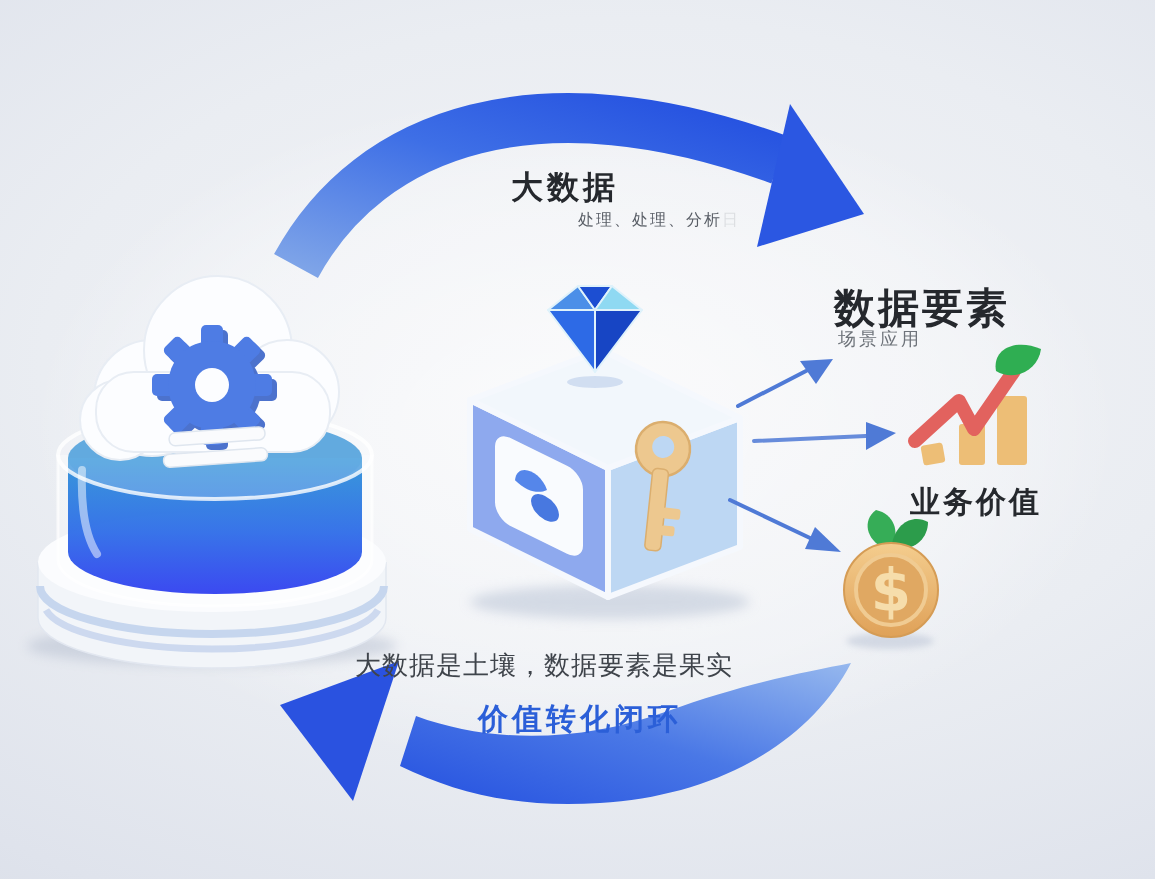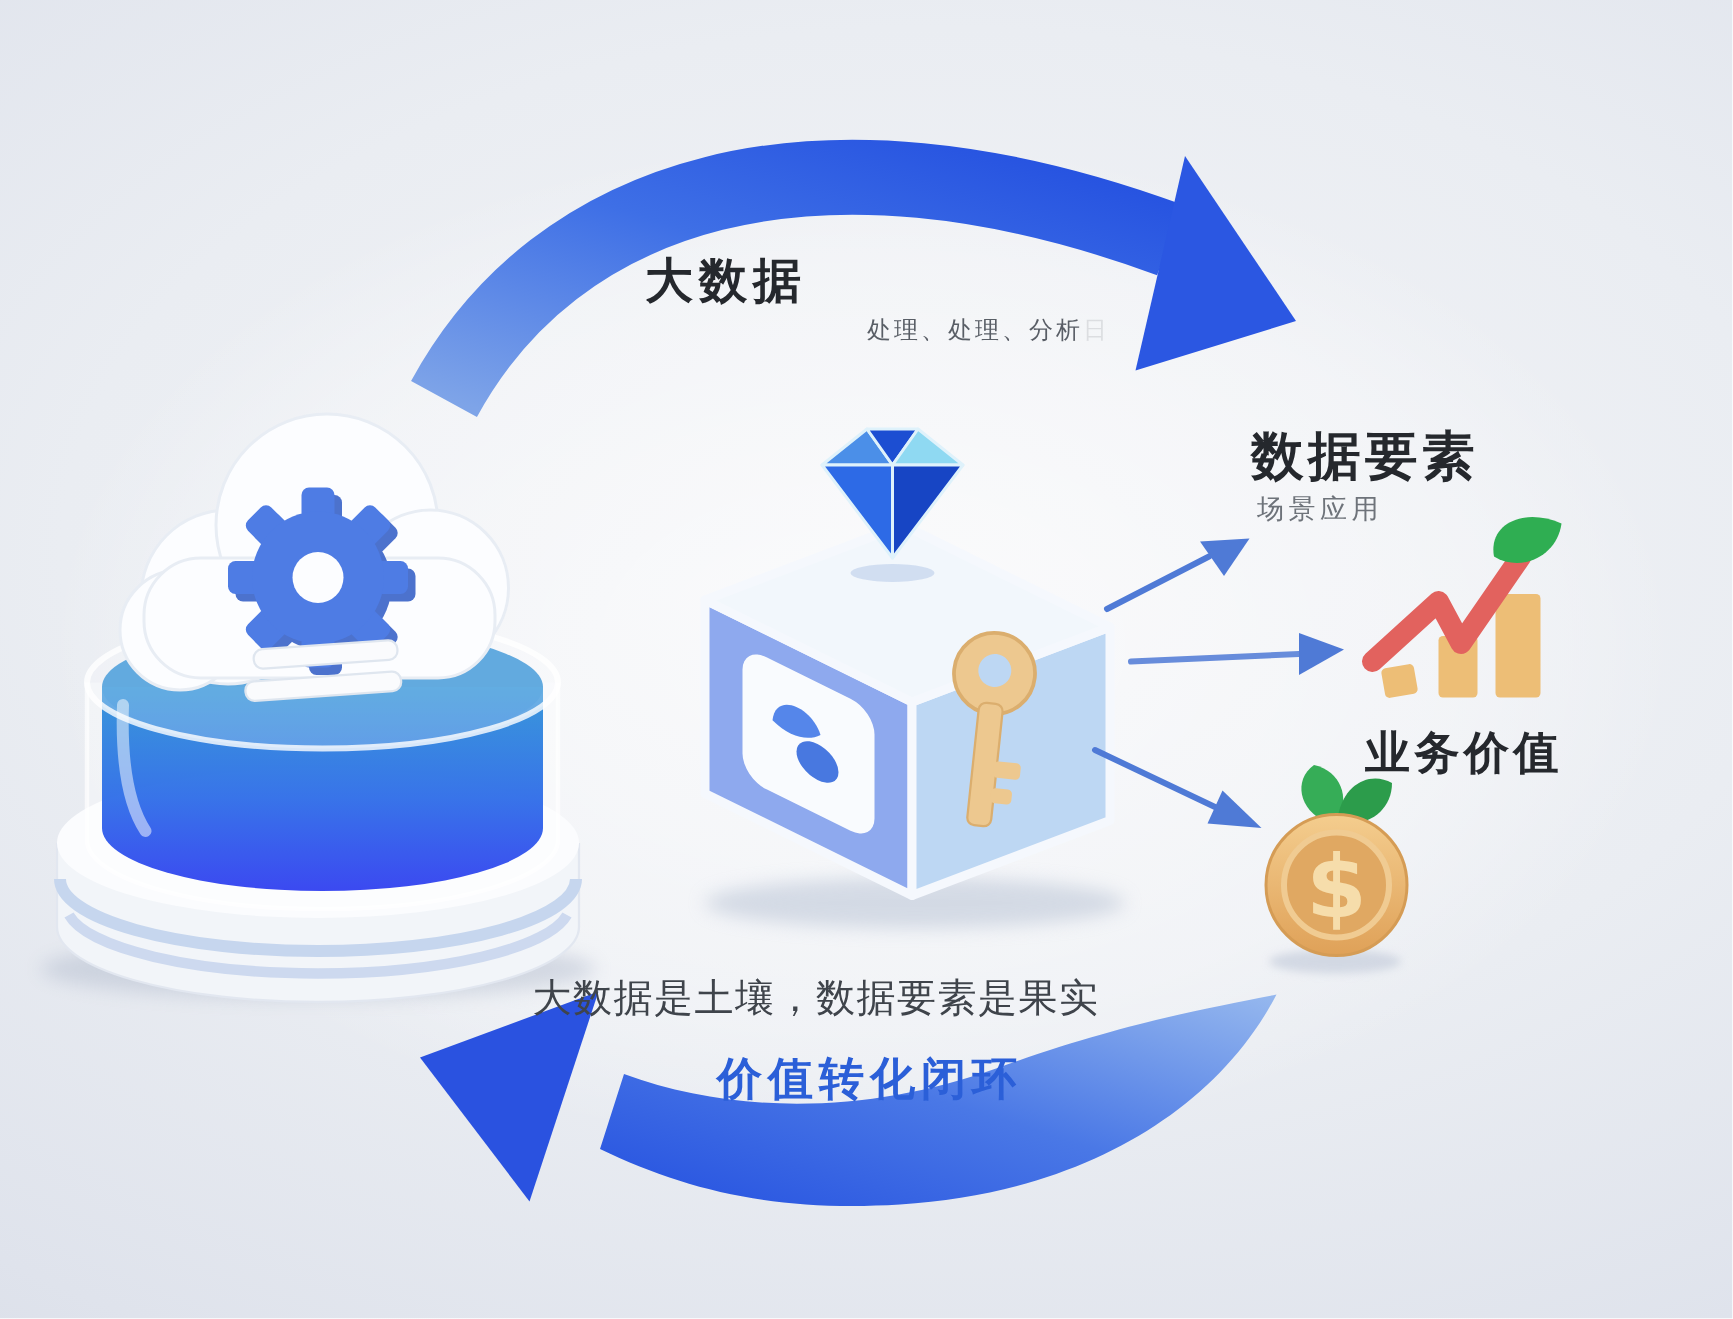--- a/index.html
+++ b/index.html
@@ -3,24 +3,24 @@
 <meta charset="utf-8">
 <style>
   html,body{margin:0;padding:0;}
   body{font-family:"DejaVu Sans","Liberation Sans",sans-serif;}
   .stage{
     position:relative;width:1155px;height:879px;overflow:hidden;
     background:radial-gradient(120% 95% at 54% 42%, #f3f4f7 0%, #eaedf2 42%, #dfe3ec 72%, #d2d7e2 100%);
   }
   .stage svg{position:absolute;left:0;top:0;}
   .txt{position:absolute;white-space:nowrap;}
-  .t-top-title{left:430px;top:166px;width:270px;font-size:32px;font-weight:700;color:#25282d;letter-spacing:4px;}
+  .t-top-title{left:430px;top:166px;width:270px;text-align:center;font-size:32px;font-weight:700;color:#25282d;letter-spacing:4px;}
   .t-top-sub{left:390px;top:210px;width:350px;text-align:right;font-size:16px;color:#595e66;letter-spacing:2px;}
   .ghost{opacity:.15;}
-  .t-de-title{left:834px;top:281px;font-size:35px;font-weight:700;color:#25282d;letter-spacing:3px;}
+  .t-de-title{left:834px;top:281px;font-size:41px;font-weight:700;color:#25282d;letter-spacing:3px;}
   .t-de-sub{left:838px;top:327px;font-size:18px;color:#6e737a;letter-spacing:3px;}
   .t-bv{left:910px;top:482px;font-size:30px;font-weight:700;color:#25282d;letter-spacing:3px;}
   .t-b1{left:355px;top:648px;width:450px;text-align:left;font-size:26px;color:#3f444b;letter-spacing:1px;}
   .t-b2{left:400px;top:699px;width:360px;text-align:center;font-size:30px;font-weight:700;color:#2b5fd8;letter-spacing:4px;}
   .t-wm{left:862px;top:805px;font-size:33px;font-weight:700;color:#fafbfd;
         text-shadow:2px 3px 4px rgba(122,130,145,.9), -1px -1px 1px rgba(150,156,168,.45);}
 </style>
 </head>
 <body>
 

